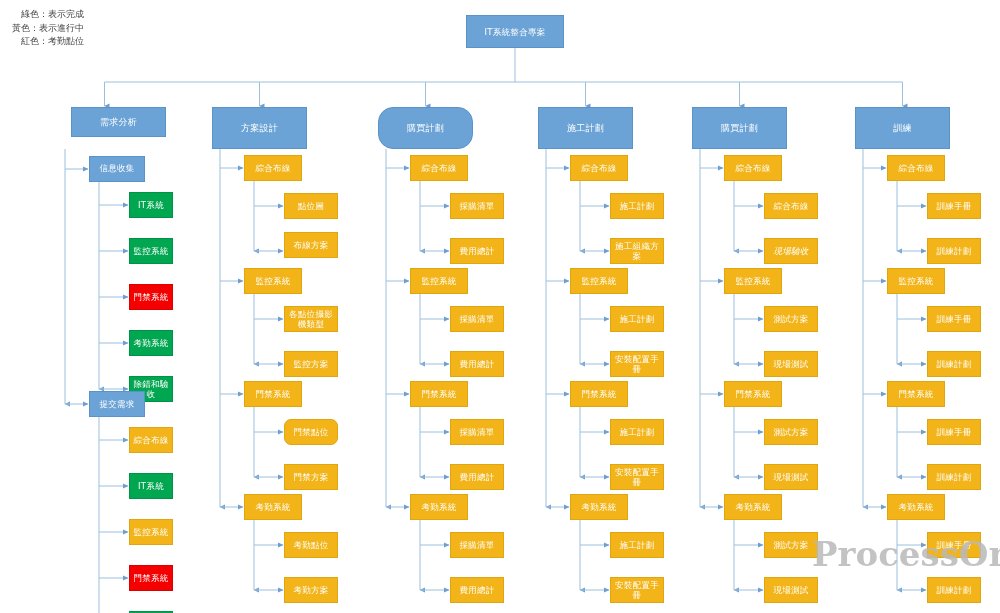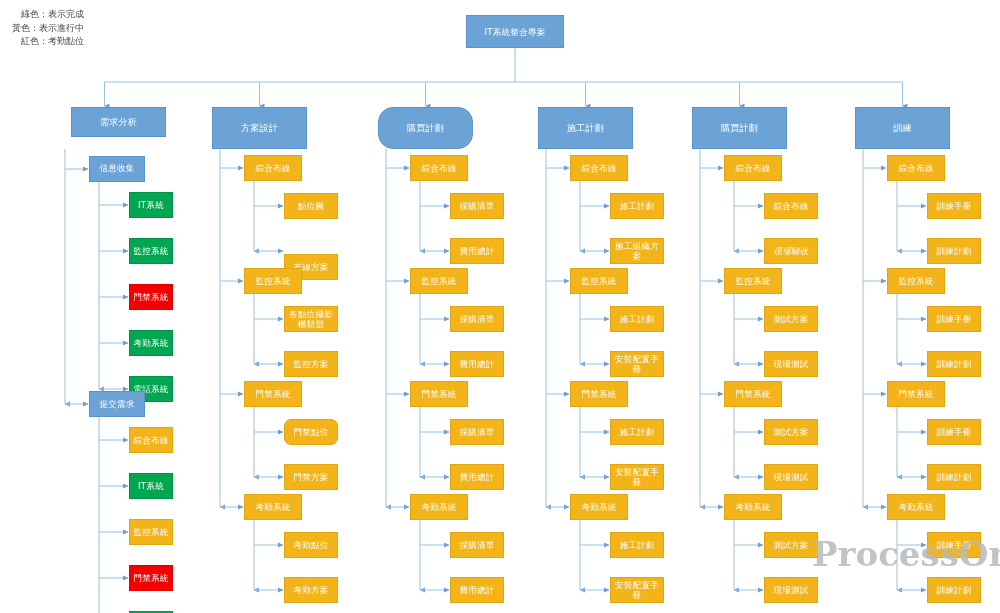--- a/index.html
+++ b/index.html
@@ -187,31 +187,31 @@
   </svg>
 
   <div id="nodes">
       <div class="node blue root" style="left: 466px; top: 15px; width: 98px; height: 33px;">IT系統整合專案</div>
       <div class="node blue branch" style="left: 71px; top: 107px; width: 95px; height: 30px;">需求分析</div>
       <div class="node blue sub" style="left: 89px; top: 156px; width: 56px; height: 26px; font-family: Liberation Mono, monospace;">信息收集</div>
       <div class="node green sub" style="left: 129px; top: 192px; width: 44px; height: 26px;">IT系統</div>
       <div class="node green sub" style="left: 129px; top: 238px; width: 44px; height: 26px;">監控系統</div>
       <div class="node red sub" style="left: 129px; top: 284px; width: 44px; height: 26px;">門禁系統</div>
       <div class="node green sub" style="left: 129px; top: 330px; width: 44px; height: 26px;">考勤系統</div>
-      <div class="node green sub" style="left: 129px; top: 376px; width: 44px; height: 26px;">電話系統</div>
+      <div class="node green sub" style="left: 129px; top: 376px; width: 44px; height: 26px;">除錯和驗收</div>
       <div class="node blue sub" style="left: 89px; top: 391px; width: 56px; height: 26px;">提交需求</div>
       <div class="node yellow sub" style="left: 129px; top: 427px; width: 44px; height: 26px;">綜合布線</div>
       <div class="node green sub" style="left: 129px; top: 473px; width: 44px; height: 26px;">IT系統</div>
       <div class="node yellow sub" style="left: 129px; top: 519px; width: 44px; height: 26px;">監控系統</div>
       <div class="node red sub" style="left: 129px; top: 565px; width: 44px; height: 26px;">門禁系統</div>
       <div class="node green sub" style="left: 129px; top: 611px; width: 44px; height: 26px;">考勤系統</div>
       <div class="node blue branch" style="left: 212px; top: 107px; width: 95px; height: 42px;">方案設計</div>
       <div class="node yellow sub" style="left: 244px; top: 155px; width: 58px; height: 26px;">綜合布線</div>
       <div class="node yellow sub" style="left: 284px; top: 193px; width: 54px; height: 26px;">點位圖</div>
-      <div class="node yellow sub" style="left: 284px; top: 254px; width: 54px; height: 26px;">布線方案</div>
+      <div class="node yellow sub" style="left: 284px; top: 232px; width: 54px; height: 26px;">布線方案</div>
       <div class="node yellow sub" style="left: 244px; top: 268px; width: 58px; height: 26px;">監控系統</div>
       <div class="node yellow sub" style="left: 284px; top: 306px; width: 54px; height: 26px;">各點位攝影機類型</div>
       <div class="node yellow sub" style="left: 284px; top: 351px; width: 54px; height: 26px;">監控方案</div>
       <div class="node yellow sub" style="left: 244px; top: 381px; width: 58px; height: 26px;">門禁系統</div>
       <div class="node yellow sub" style="left: 284px; top: 419px; width: 54px; height: 26px; border-radius: 7px;">門禁點位</div>
       <div class="node yellow sub" style="left: 284px; top: 464px; width: 54px; height: 26px;">門禁方案</div>
       <div class="node yellow sub" style="left: 244px; top: 494px; width: 58px; height: 26px;">考勤系統</div>
       <div class="node yellow sub" style="left: 284px; top: 532px; width: 54px; height: 26px;">考勤點位</div>
       <div class="node yellow sub" style="left: 284px; top: 577px; width: 54px; height: 26px;">考勤方案</div>
       <div class="node blue branch" style="left: 378px; top: 107px; width: 95px; height: 42px; border-radius: 15px;">購買計劃</div>

